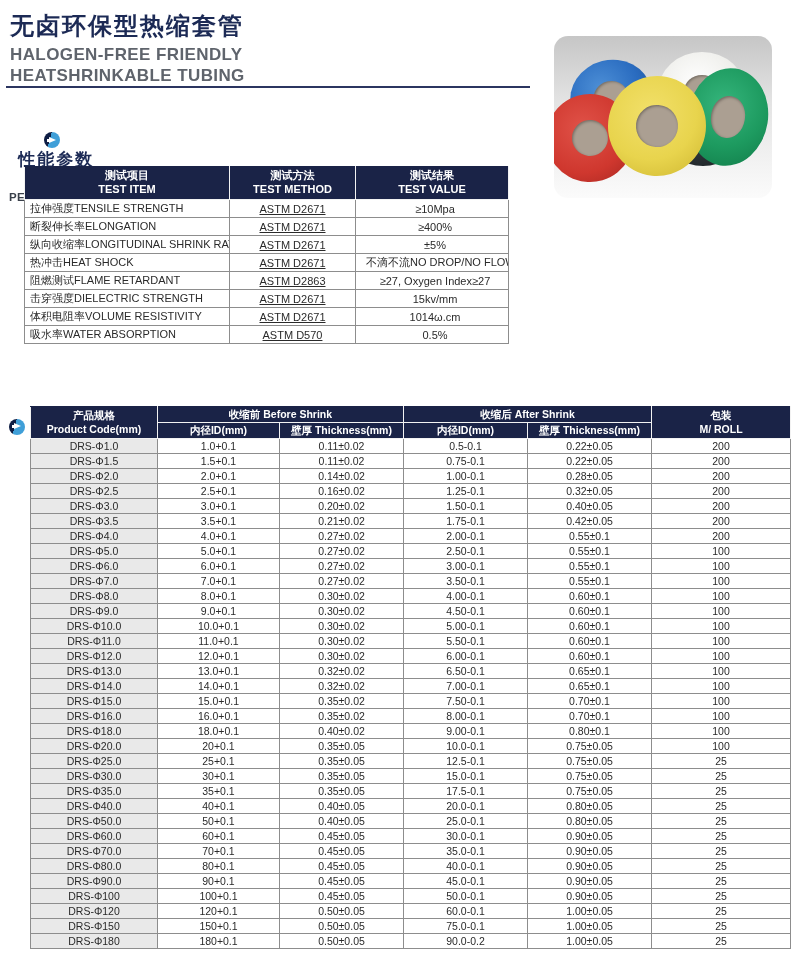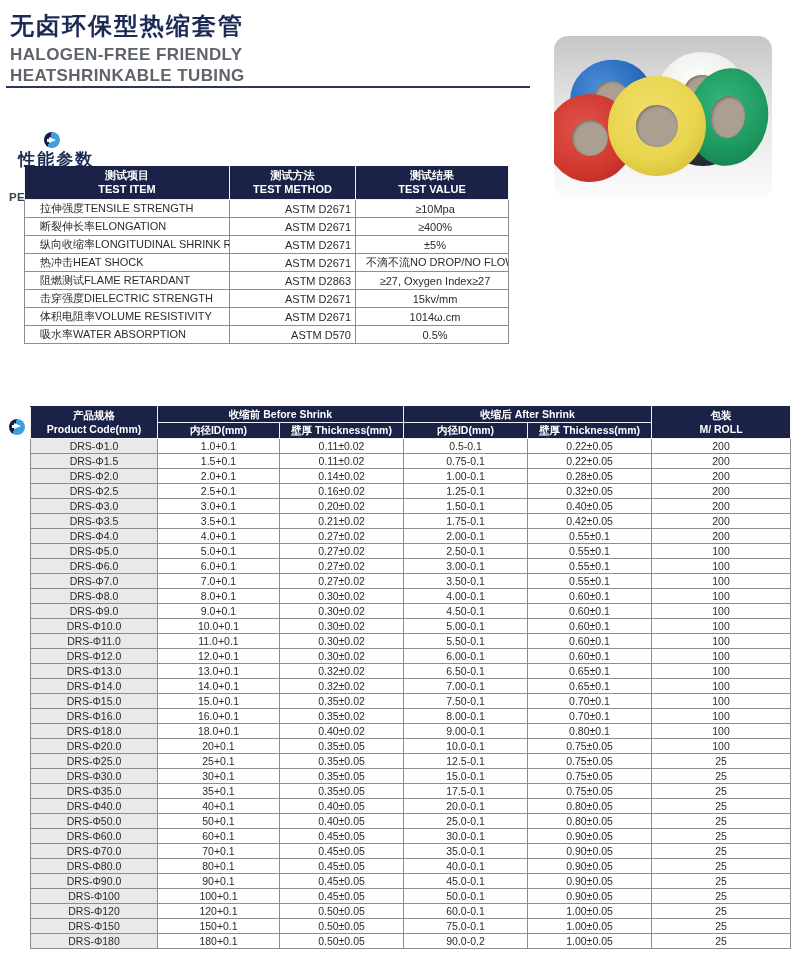--- a/index.html
+++ b/index.html
@@ -75,22 +75,22 @@
   table { border-collapse:collapse; table-layout:fixed; }
   th, td { border:1px solid #8d8d8d; overflow:hidden; white-space:nowrap; }
   thead th {
     background:#1a2347; color:#fff; font-weight:bold;
     border:1px solid #f2f2f2; border-top-color:#1a2347;
     text-align:center; line-height:1.35;
   }
   .perf-table { position:absolute; left:24px; top:166px; width:484px; }
   .perf-table thead th { font-size:11px; height:33px; }
   .perf-table td { height:18px; font-size:11px; color:#2a2a2a; padding:0 4px; }
-  .perf-table td.c-item  { text-align:left; padding-left:15px;  background:#fff; }
-  .perf-table td.c-meth  { text-align:right; }
+  .perf-table td.c-item  { text-align:left; padding-left:5px;  background:#fff; }
+  .perf-table td.c-meth  { text-align:center;text-decoration:underline; }
   .perf-table td.c-val   { text-align:center; padding-left:10px; }
 
   .spec-table { position:absolute; left:30px; top:406px; width:760px; }
   .spec-table thead th { font-size:10.5px; }
   .spec-table thead tr:first-child th { height:16px; }
   .spec-table thead tr:last-child th  { height:16px; }
   .spec-table td {
     height:15px; font-size:10.5px; color:#2a2a2a; text-align:center; padding:0 2px;
   }
   .spec-table td.c-code { background:#e9e9e9; }

